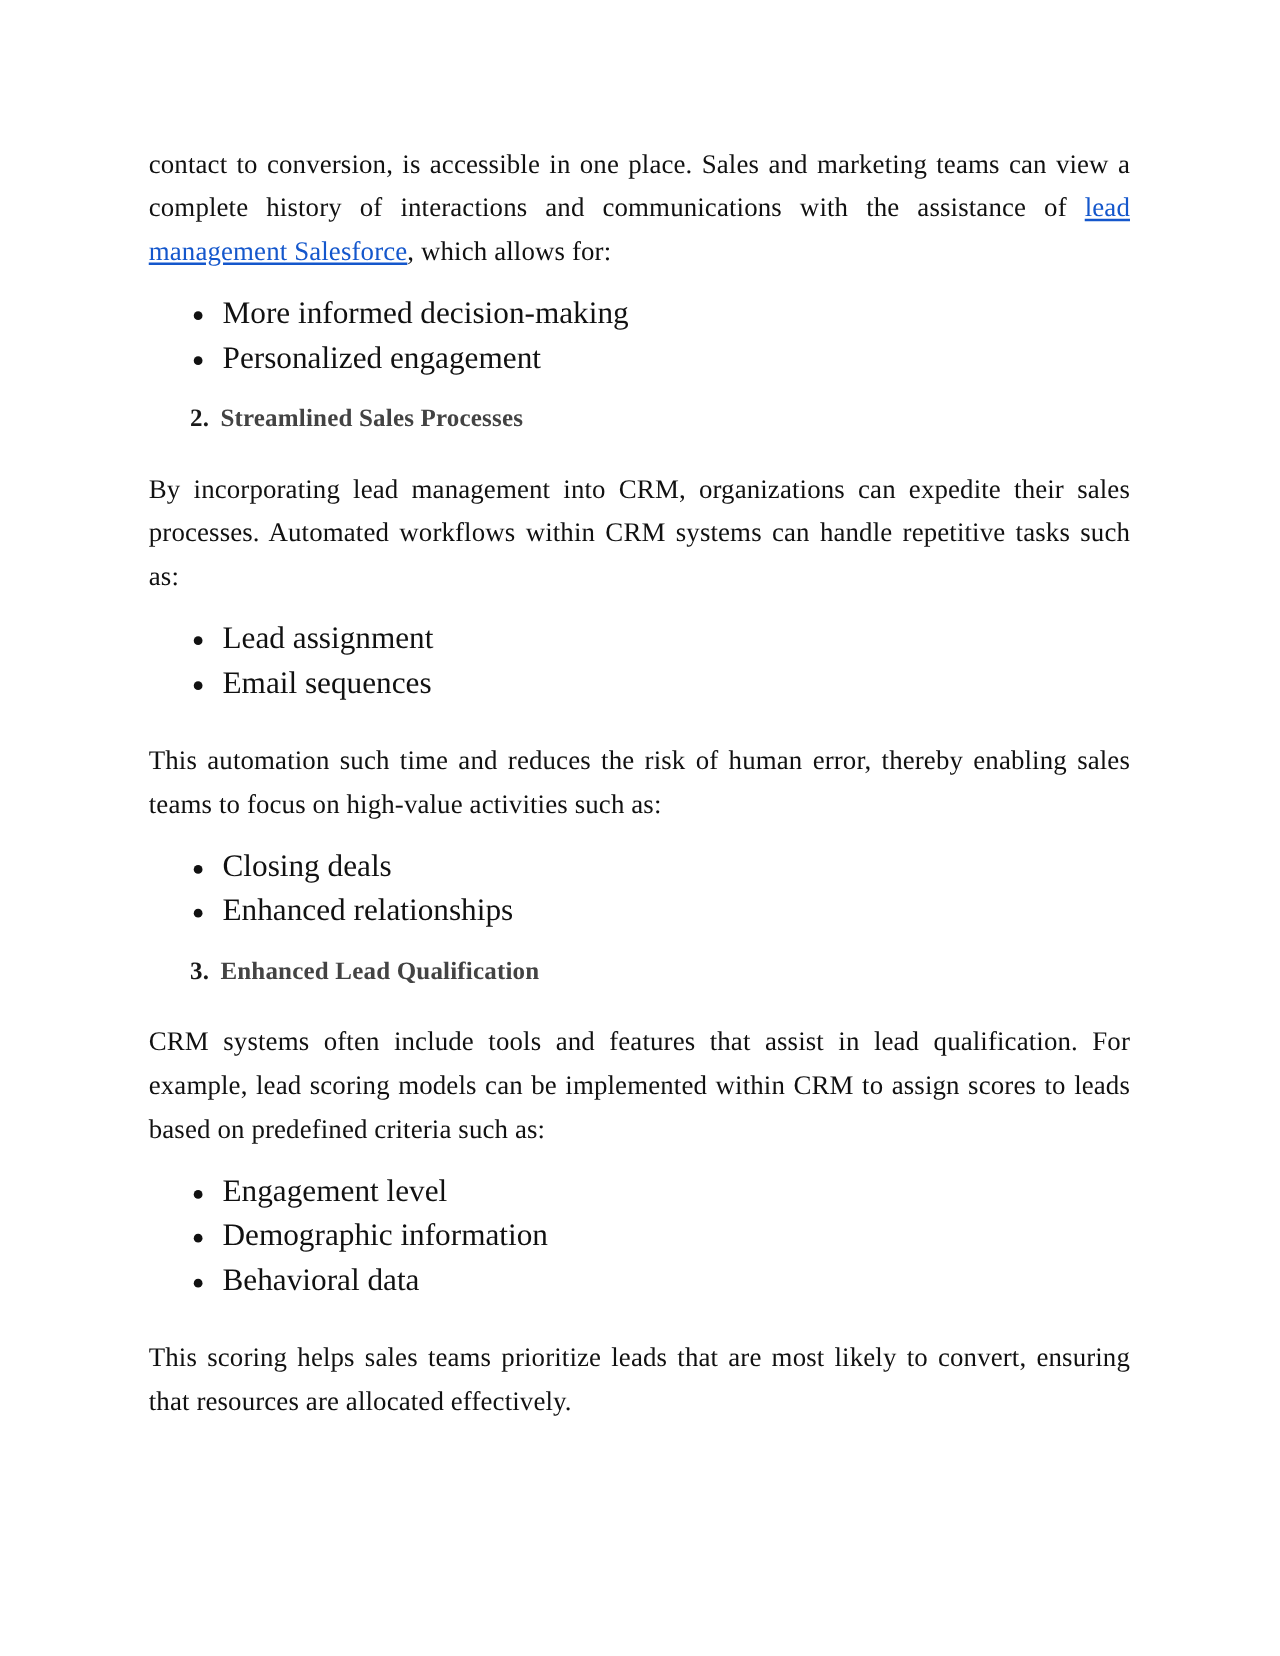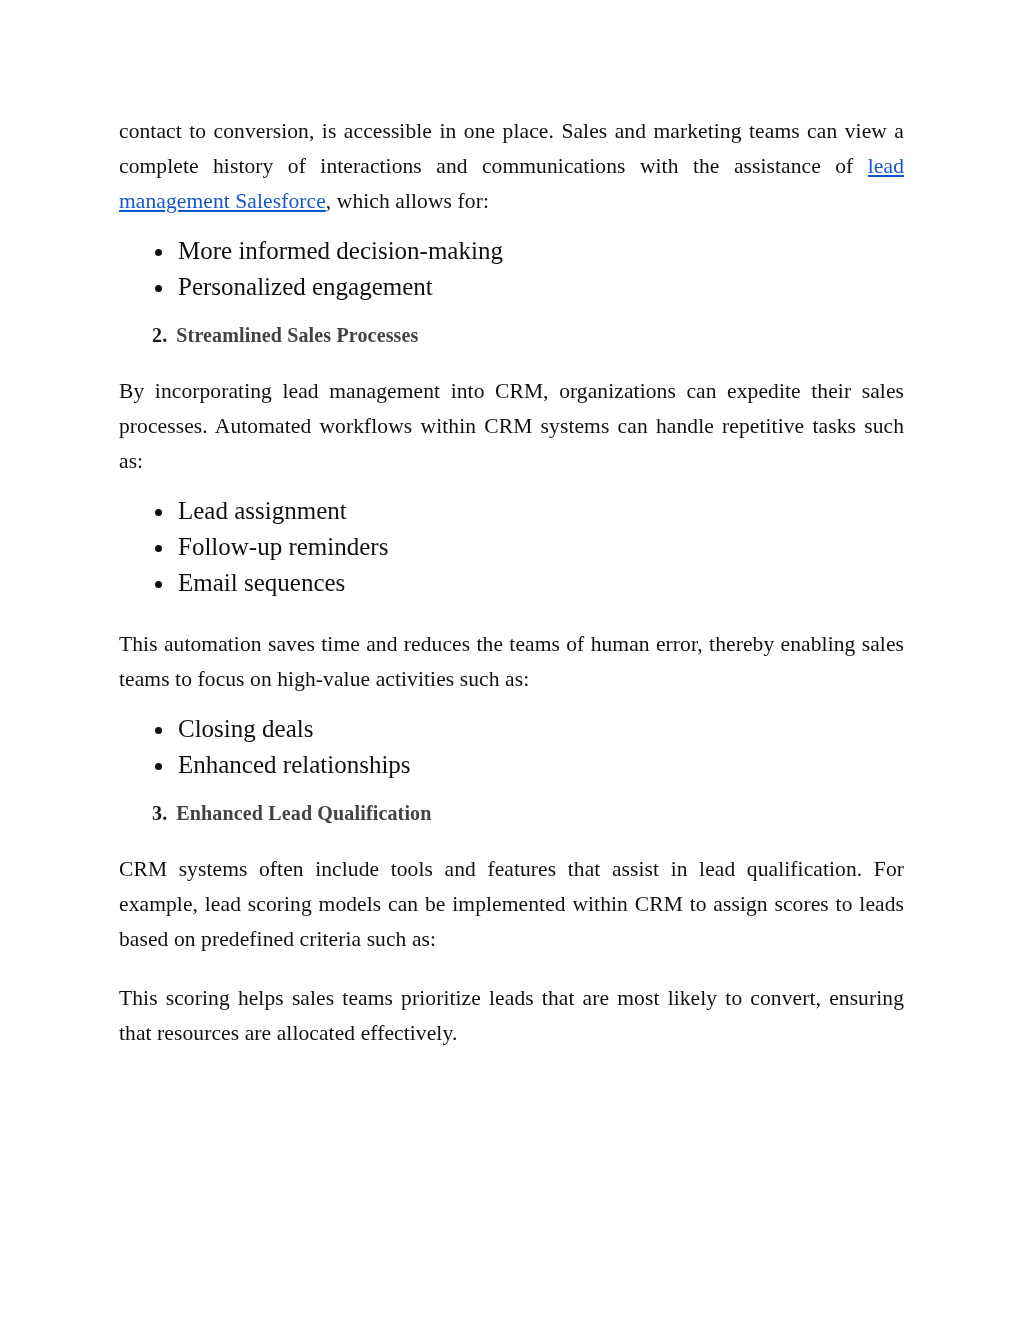--- a/index.html
+++ b/index.html
@@ -102,38 +102,42 @@
     </ul>
 
     <h2 class="heading"><span class="num">2.</span><span>Streamlined Sales Processes</span></h2>
 
     <div class="gap-md"></div>
 
     <p class="para">By incorporating lead management into CRM, organizations can expedite their sales processes. Automated workflows within CRM systems can handle repetitive tasks such as:</p>
 
     <ul class="bullets">
       <li><span>Lead assignment</span></li>
-      <li><span>Follow-up reminders</span></li>
       <li><span>Email sequences</span></li>
     </ul>
 
     <div class="gap-lg"></div>
 
-    <p class="para">This automation saves time and reduces the teams of human error, thereby enabling sales teams to focus on high-value activities such as:</p>
+    <p class="para">This automation such time and reduces the risk of human error, thereby enabling sales teams to focus on high-value activities such as:</p>
 
     <ul class="bullets">
       <li><span>Closing deals</span></li>
       <li><span>Enhanced relationships</span></li>
     </ul>
 
     <h2 class="heading"><span class="num">3.</span><span>Enhanced Lead Qualification</span></h2>
 
     <div class="gap-md"></div>
 
     <p class="para">CRM systems often include tools and features that assist in lead qualification. For example, lead scoring models can be implemented within CRM to assign scores to leads based on predefined criteria such as:</p>
 
+    <ul class="bullets">
+      <li><span>Engagement level</span></li>
+      <li><span>Demographic information</span></li>
+      <li><span>Behavioral data</span></li>
+    </ul>
 
     <div class="gap-lg"></div>
 
     <p class="para">This scoring helps sales teams prioritize leads that are most likely to convert, ensuring that resources are allocated effectively.</p>
 
   </div>
 </div>
 
 </body></html>

